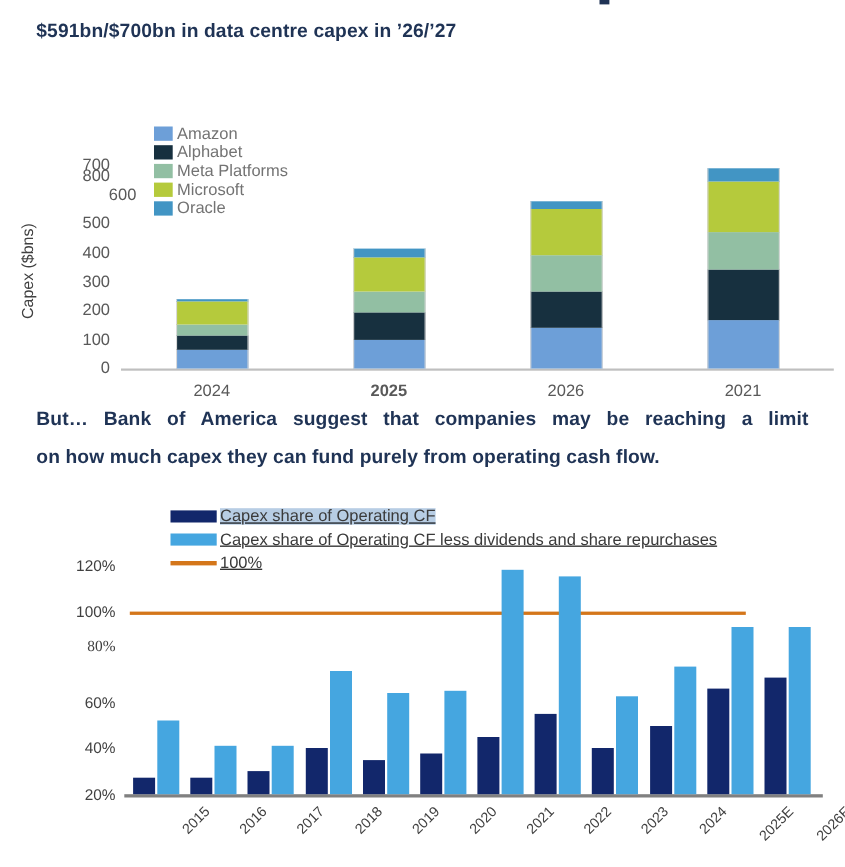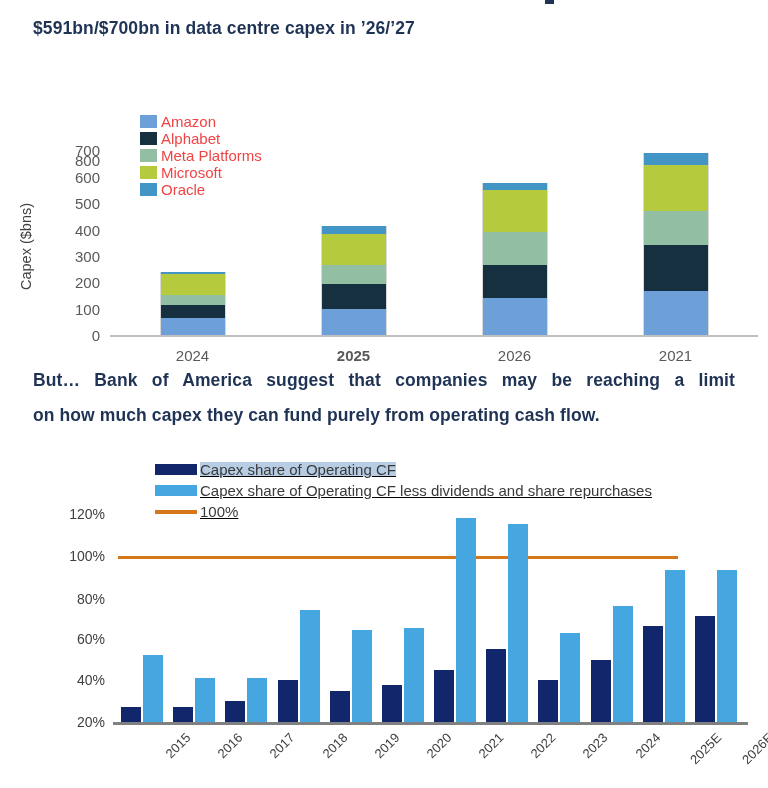--- a/index.html
+++ b/index.html
@@ -56,21 +56,21 @@
 
   
   .stack{position:absolute;}
   .seg{position:absolute;left:0;width:100%;box-sizing:border-box;
        border-left:1px solid #d9d9d9;border-right:1px solid #d9d9d9;}
 
   
   #legend-capex{position:absolute;left:140px;top:8px;}
   #legend-capex .row{display:flex;align-items:center;height:17px;}
   #legend-capex .swatch{width:17px;height:13px;margin-right:4px;flex:none;}
-  #legend-capex .lbl{font-size:15px;color:#ef4444;line-height:1;}
+  #legend-capex .lbl{font-size:15px;color:#737373;line-height:1;}
 
   
   #legend-cf{position:absolute;left:155px;top:4px;}
   #legend-cf .row{display:flex;align-items:center;height:21px;text-decoration:underline;}
   #legend-cf .swatch{width:42px;height:11px;margin-right:3px;flex:none;}
   #legend-cf .swatch-line{width:42px;height:4px;margin-right:3px;flex:none;}
   #legend-cf .lbl{font-size:15px;color:#3a3a3a;line-height:1;white-space:nowrap;}
   #legend-cf .hl{background:#b7cde4;}
 
   
@@ -88,21 +88,21 @@
 
 <div class="chart" id="chart-capex">
   <div class="axis-label-y-rot" id="capex-ylabel" style="left:18px;top:185px;">Capex ($bns)</div>
   <div id="capex-yticks">
       <div class="ytick" style="top: 230px; width: 100px; left: 0px;">0</div>
       <div class="ytick" style="top: 203.625px; width: 100px; left: 0px;">100</div>
       <div class="ytick" style="top: 177.25px; width: 100px; left: 0px;">200</div>
       <div class="ytick" style="top: 150.875px; width: 100px; left: 0px;">300</div>
       <div class="ytick" style="top: 124.5px; width: 100px; left: 0px;">400</div>
       <div class="ytick" style="top: 98.125px; width: 100px; left: 0px;">500</div>
-      <div class="ytick" style="top: 71.75px; width: 100px; left: 0px;">600</div>
+      <div class="ytick" style="top: 71.75px; width: 100px; left: 0px; padding-left: 24px;">600</div>
       <div class="ytick" style="top: 45.375px; width: 100px; left: 0px;">700</div>
       <div class="ytick" style="top: 19px; width: 100px; left: 0px; margin-top: 36px;">800</div>
     </div>
   <div class="axis-line" id="capex-axis" style="left:110px;top:230px;width:648px;"></div>
   <div id="capex-bars">
       <div class="stack" style="left: 159.5px; width: 66px; top: 19px; height: 211px;">
         <div class="seg" style="background: rgb(109, 159, 216); bottom: 0px; height: 16.6162px;"></div>
         <div class="seg" style="background: rgb(23, 48, 63); bottom: 16.6162px; height: 13.715px;"></div>
         <div class="seg" style="background: rgb(146, 191, 163); bottom: 30.3312px; height: 9.75875px;"></div>
         <div class="seg" style="background: rgb(181, 202, 60); bottom: 40.09px; height: 20.5725px;"></div>
@@ -163,21 +163,21 @@
 <div class="narrative" id="narrative-mid">
   <p class="justify">But… Bank of America suggest that companies may be reaching a limit</p>
   <p class="justify-last-left">on how much capex they can fund purely from operating cash flow.</p>
 </div>
 
 <div class="chart" id="chart-cashflow">
   <div id="cf-yticks">
       <div class="ytick2" style="top: 267px; left: 0px; width: 105px;">20%</div>
       <div class="ytick2" style="top: 225.4px; left: 0px; width: 105px;">40%</div>
       <div class="ytick2" style="top: 183.8px; left: 0px; width: 105px;">60%</div>
-      <div class="ytick2" style="top: 144px; left: 0px; width: 105px;">80%</div>
+      <div class="ytick2" style="top: 134px; left: 0px; width: 105px; font-family: Liberation Serif, serif;">80%</div>
       <div class="ytick2" style="top: 100.6px; left: 0px; width: 105px;">100%</div>
       <div class="ytick2" style="top: 59px; left: 0px; width: 105px;">120%</div>
     </div>
   <div class="axis-line-dark" id="cf-axis" style="left:113px;top:267px;width:635px;"></div>
   <div id="cf-refline-wrap">
       <div class="refline" style="left: 118px; width: 560px; top: 100.6px; background: rgb(212, 118, 26);"></div>
     </div>
   <div id="cf-bars">
       <div class="gbar" style="left: 121.083px; width: 20px; bottom: 66px; height: 14.56px; background: rgb(18, 39, 107);"></div>
       <div class="gbar" style="left: 143.083px; width: 20px; bottom: 66px; height: 66.56px; background: rgb(69, 166, 224);"></div>

